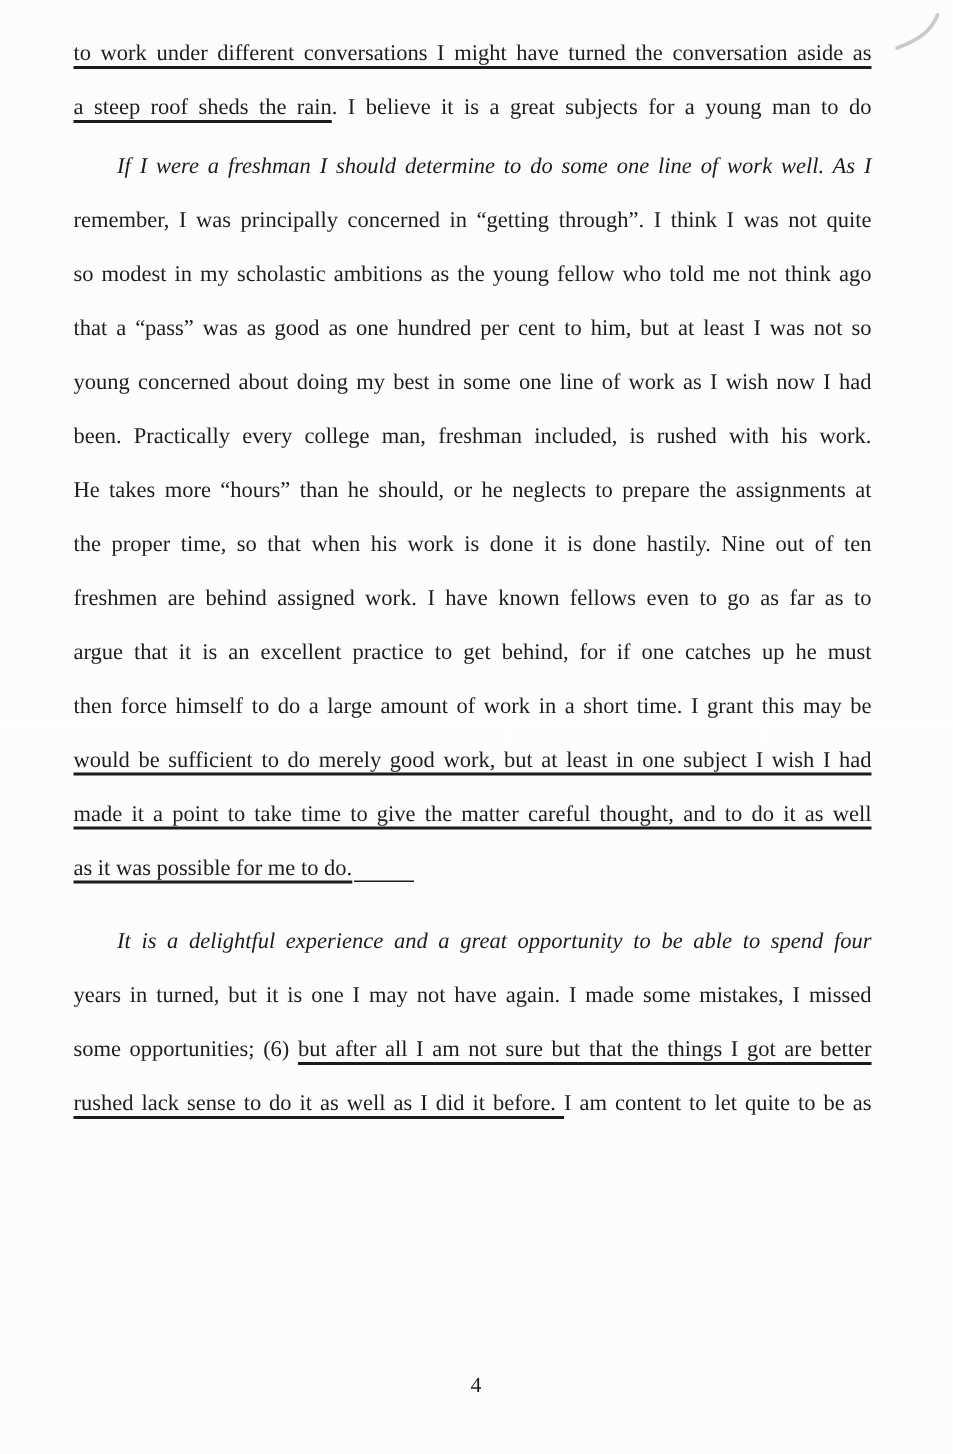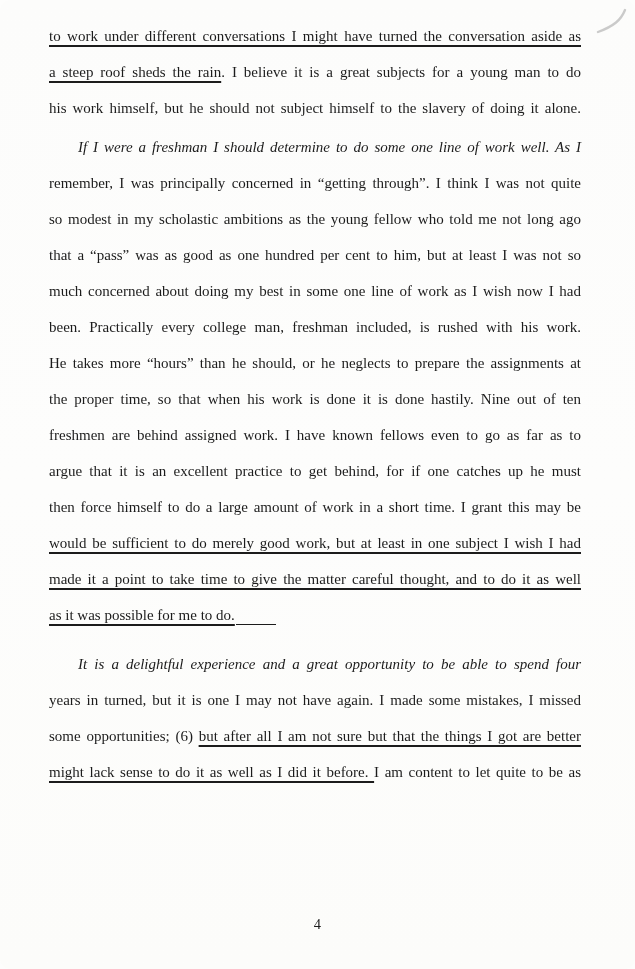--- a/index.html
+++ b/index.html
@@ -81,39 +81,38 @@
 <div class="page">
 
   <svg class="pen-mark" width="38" height="42" viewBox="0 0 38 42">
     <path d="M33,4 C29,14 22,20 6,26" fill="none" stroke="#a3a3a3" stroke-width="2.4" stroke-linecap="round"></path>
   </svg>
 
   <div class="content">
 
     <div class="line"><span class="u">to work under different conversations I might have turned the conversation aside as</span></div>
     <div class="line"><span class="u">a steep roof sheds the rain</span><span>. I believe it is a great subjects for a young man to do</span></div>
-    <div class="line"><span>his work himself, but he should not subject himself to the slavery of doing it alone.</span></div>
 
     <div class="line indent para-gap-sm"><span>If I were a freshman I should determine to do some one line of work well. As I</span></div>
     <div class="line"><span>remember, I was principally concerned in “getting through”. I think I was not quite</span></div>
-    <div class="line"><span>so modest in my scholastic ambitions as the young fellow who told me not long ago</span></div>
+    <div class="line"><span>so modest in my scholastic ambitions as the young fellow who told me not think ago</span></div>
     <div class="line"><span>that a “pass” was as good as one hundred per cent to him, but at least I was not so</span></div>
-    <div class="line"><span>much concerned about doing my best in some one line of work as I wish now I had</span></div>
+    <div class="line"><span>young concerned about doing my best in some one line of work as I wish now I had</span></div>
     <div class="line"><span>been. Practically every college man, freshman included, is rushed with his work.</span></div>
     <div class="line"><span>He takes more “hours” than he should, or he neglects to prepare the assignments at</span></div>
     <div class="line"><span>the proper time, so that when his work is done it is done hastily. Nine out of ten</span></div>
     <div class="line"><span>freshmen are behind assigned work. I have known fellows even to go as far as to</span></div>
     <div class="line"><span>argue that it is an excellent practice to get behind, for if one catches up he must</span></div>
     <div class="line"><span>then force himself to do a large amount of work in a short time. I grant this may be</span></div>
     <div class="line"><span class="u">would be sufficient to do merely good work, but at least in one subject I wish I had</span></div>
     <div class="line"><span class="u">made it a point to take time to give the matter careful thought, and to do it as well</span></div>
     <div class="line left-last"><span class="u">as it was possible for me to do.</span><span class="u-tail"></span></div>
 
     <div class="line indent para-gap-lg"><span>It is a delightful experience and a great opportunity to be able to spend four</span></div>
     <div class="line"><span>years in turned, but it is one I may not have again. I made some mistakes, I missed</span></div>
     <div class="line"><span>some opportunities; (6) </span><span class="u">but after all I am not sure but that the things I got are better</span></div>
-    <div class="line"><span class="u">might lack sense to do it as well as I did it before. </span><span>I am content to let quite to be as</span></div>
+    <div class="line"><span class="u">rushed lack sense to do it as well as I did it before. </span><span>I am content to let quite to be as</span></div>
 
   </div>
 
   <div class="page-number">4</div>
 
 </div>
 
 </body></html>

